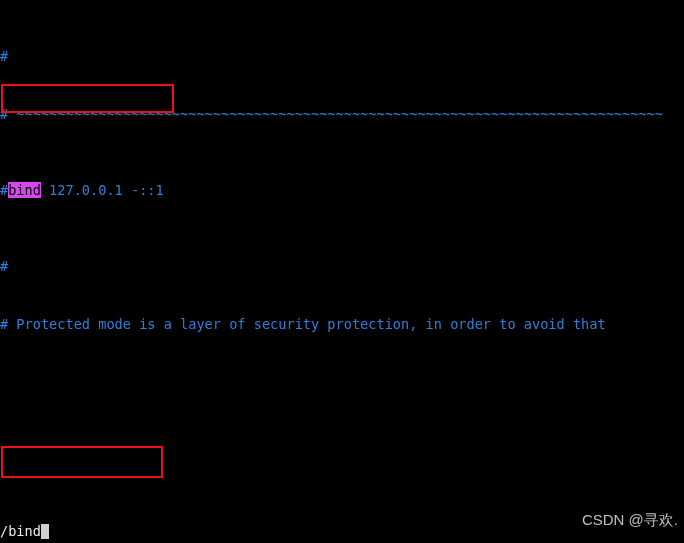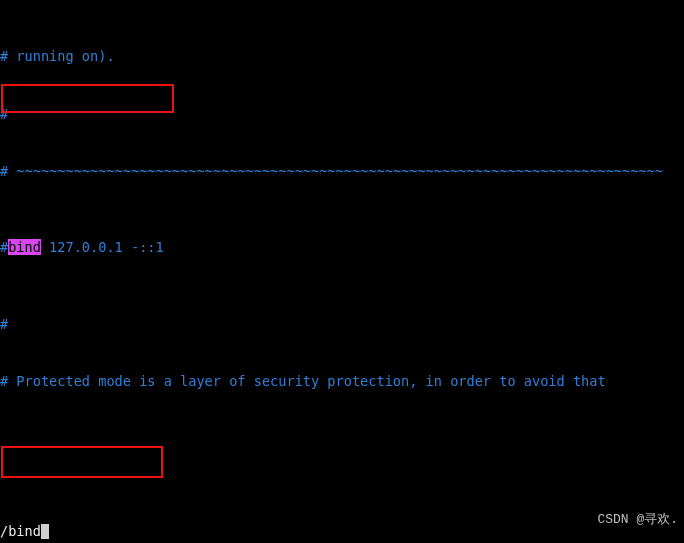--- a/index.html
+++ b/index.html
@@ -69,34 +69,33 @@
     width: 8px;
     height: 15px;
     background: #d0d0d0;
     vertical-align: -3px;
   }
   #watermark {
     position: absolute;
     right: 6px;
     bottom: 14px;
     color: #cfcfcf;
-    font-family: Liberation Mono, monospace;
-    font-size: 13px;
+    font-family: Liberation Sans, sans-serif;
+    font-size: 15px;
     opacity: 0.92;
     white-space: pre;
   }
 </style>
 </head>
 <body>
 
 <div id="screen">
 
   <div id="editor">
 
-    <div class="line"><span class="cmt"># running on).</span></div>
     <div class="line"><span class="cmt">#</span></div>
     <div class="line"><span class="tilde"># ~~~~~~~~~~~~~~~~~~~~~~~~~~~~~~~~~~~~~~~~~~~~~~~~~~~~~~~~~~~~~~~~~~~~~~~~~~~~~~~</span></div>
 
     <div class="line"><span class="cmt">#</span><span class="hl-yellow">bind</span><span class="cmt"> 127.0.0.1 -::1</span></div>
 
     <div class="line"><span class="cmt">#</span></div>
     <div class="line"><span class="cmt"># Protected mode is a layer of security protection, in order to avoid that</span></div>
     
     
     

